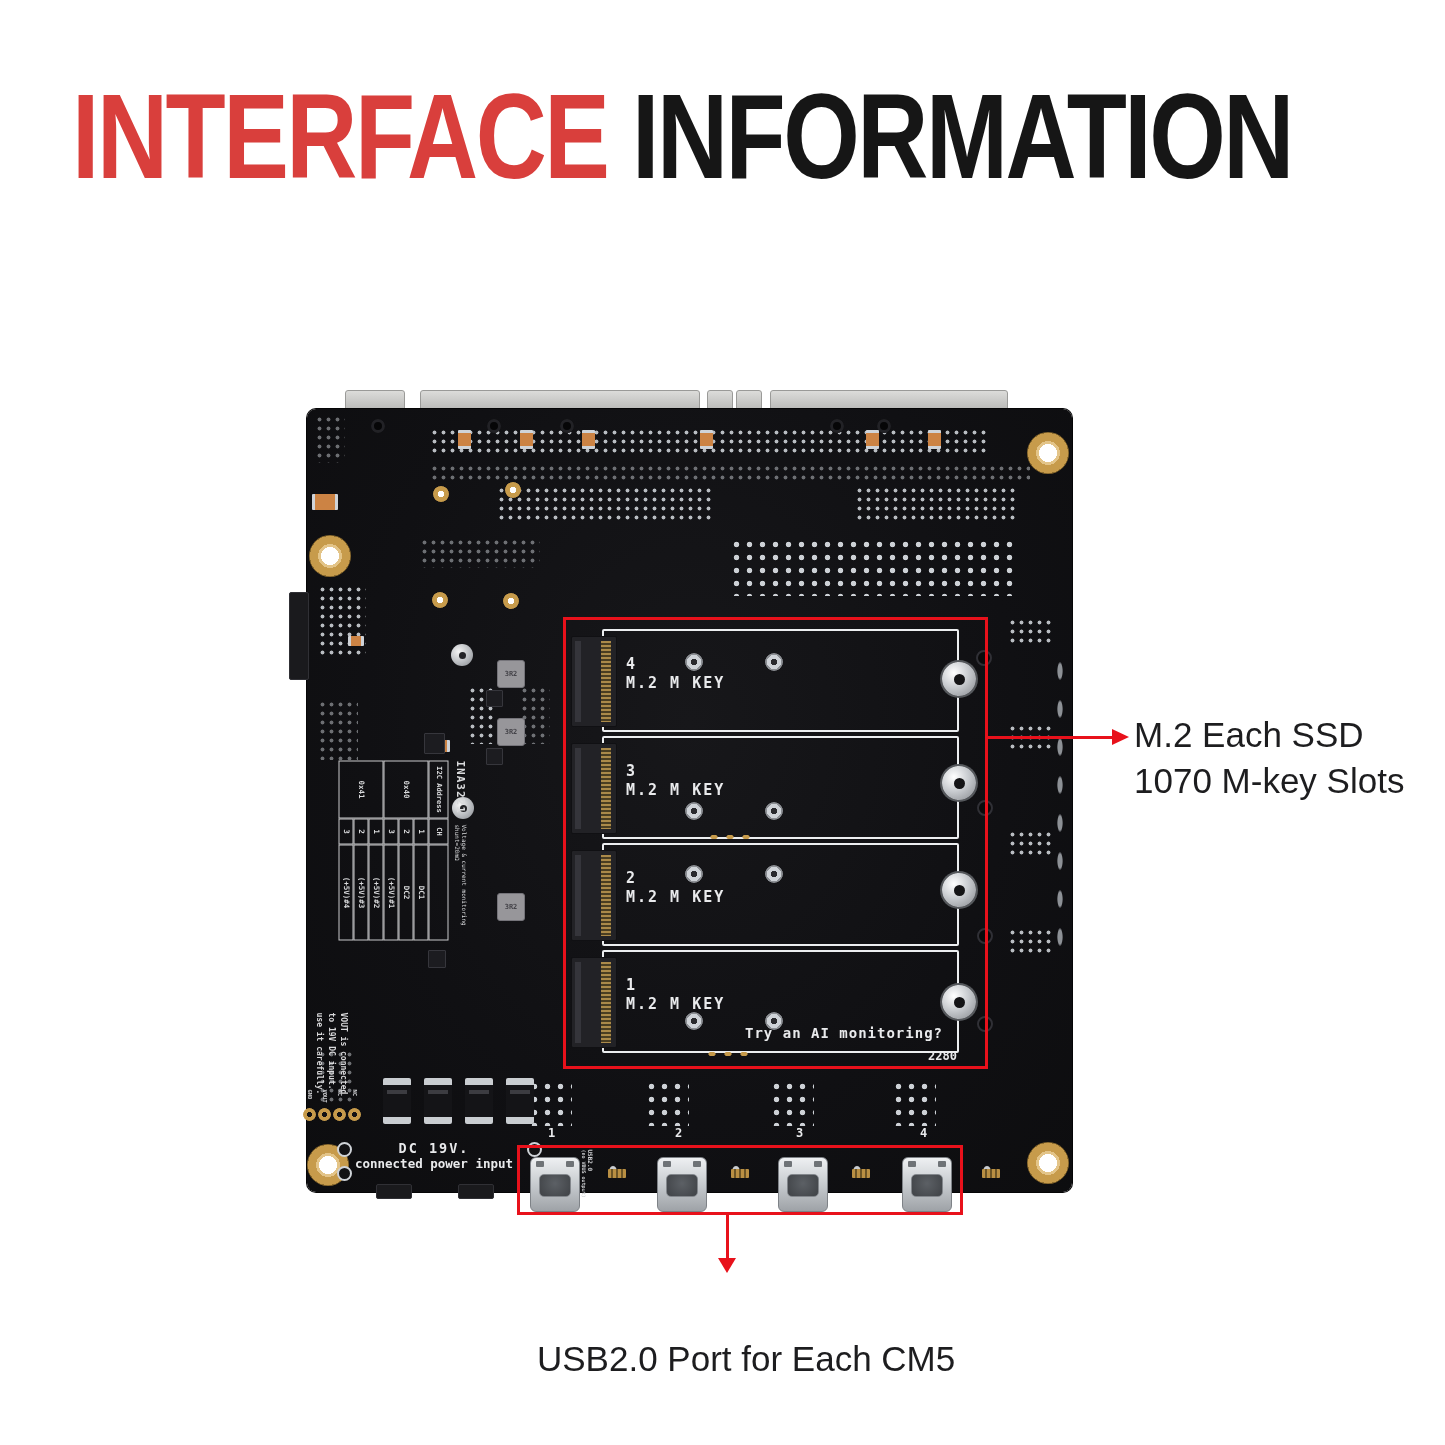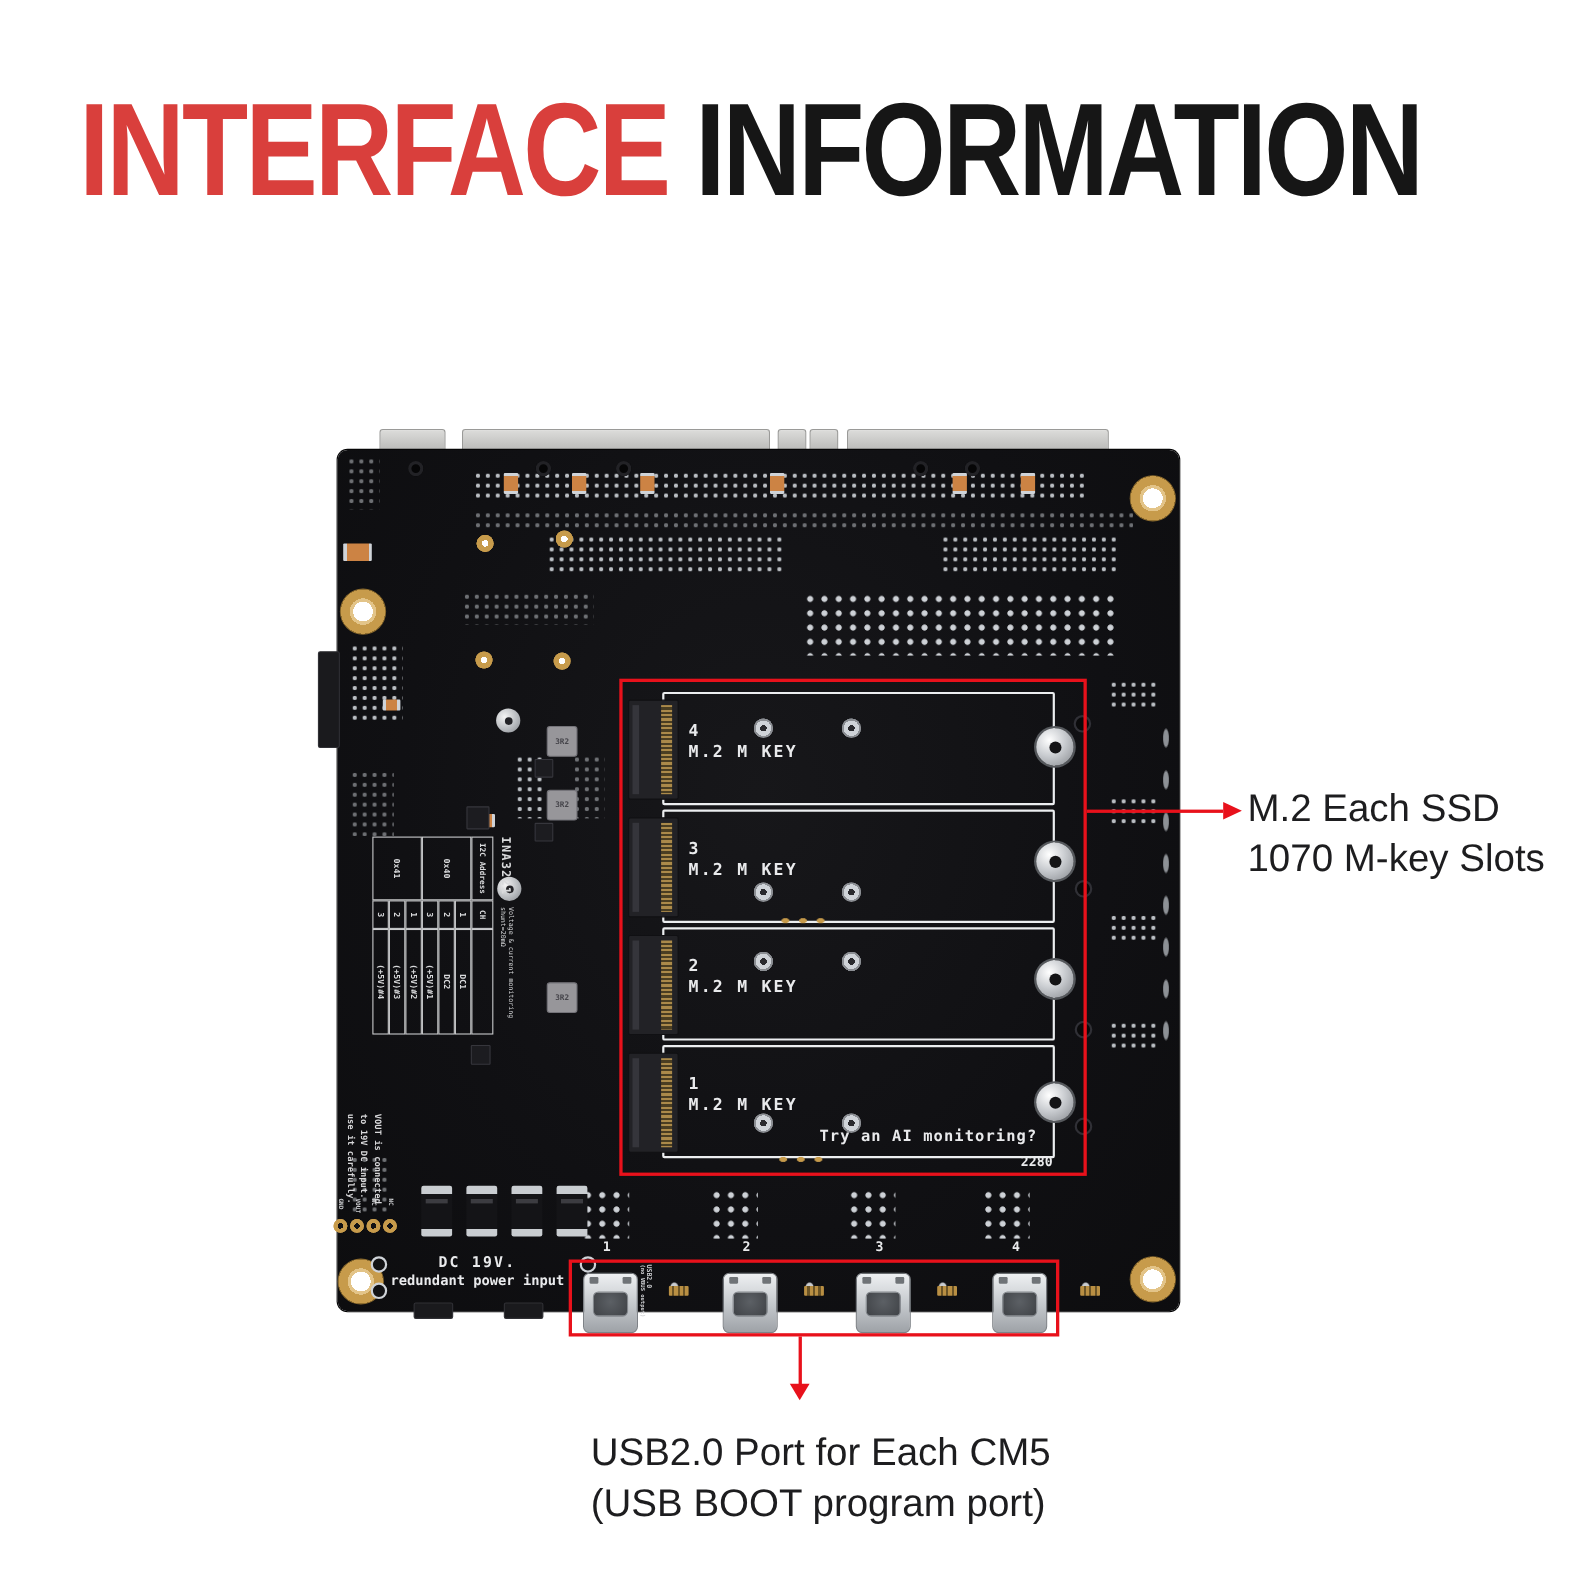--- a/index.html
+++ b/index.html
@@ -240,21 +240,21 @@
   <div class="pin-pad" style="left:318px;top:1108px;"></div>
   <div class="pin-pad" style="left:333px;top:1108px;"></div>
   <div class="pin-pad" style="left:348px;top:1108px;"></div>
 
   <div class="abs diode" style="left:383px;top:1078px;"></div>
   <div class="abs diode" style="left:424px;top:1078px;"></div>
   <div class="abs diode" style="left:465px;top:1078px;"></div>
   <div class="abs diode" style="left:506px;top:1078px;"></div>
   <div class="abs silk" style="left:348px;top:1141px;width:172px;text-align:center;line-height:15px;">
     <div style="font-size:13.5px;letter-spacing:2px;">DC 19V.</div>
-    <div style="font-size:12.5px;">redundant power input</div>
+    <div style="font-size:12.5px;">connected power input</div>
   </div>
   <div class="abs ring-sm" style="left:337px;top:1142px;"></div>
   <div class="abs ring-sm" style="left:337px;top:1166px;"></div>
   <div class="abs ring-sm" style="left:527px;top:1142px;"></div>
   <div class="abs ring-sm" style="left:534px;top:1166px;"></div>
   <div class="abs conn-dark" style="left:376px;top:1184px;width:34px;height:13px;"></div>
   <div class="abs conn-dark" style="left:458px;top:1184px;width:34px;height:13px;"></div>
 
   <div class="m2slot silk" style="top:629px;">
     <div class="m2conn"></div>
@@ -344,18 +344,17 @@
   <div class="hl-line" style="left:988px;top:736px;width:124px;height:3px;"></div>
   <div class="arrow-r" style="left:1112px;top:729px;"></div>
   <div class="note" style="left:1134px;top:712px;">
     <div>M.2 Each SSD</div>
     <div>1070 M-key Slots</div>
   </div>
 
   <div class="hl" style="left:517px;top:1145px;width:446px;height:70px;"></div>
   <div class="hl-line" style="left:726px;top:1215px;width:3px;height:44px;"></div>
   <div class="arrow-d" style="left:718px;top:1258px;"></div>
-  <div class="note" style="left:537px;top:1298px;">
+  <div class="note" style="left:537px;top:1336px;">
     <div>USB2.0 Port for Each CM5</div>
-    <div>(USB BOOT program port)</div>
   </div>
 
 </div>
 
 </body></html>

